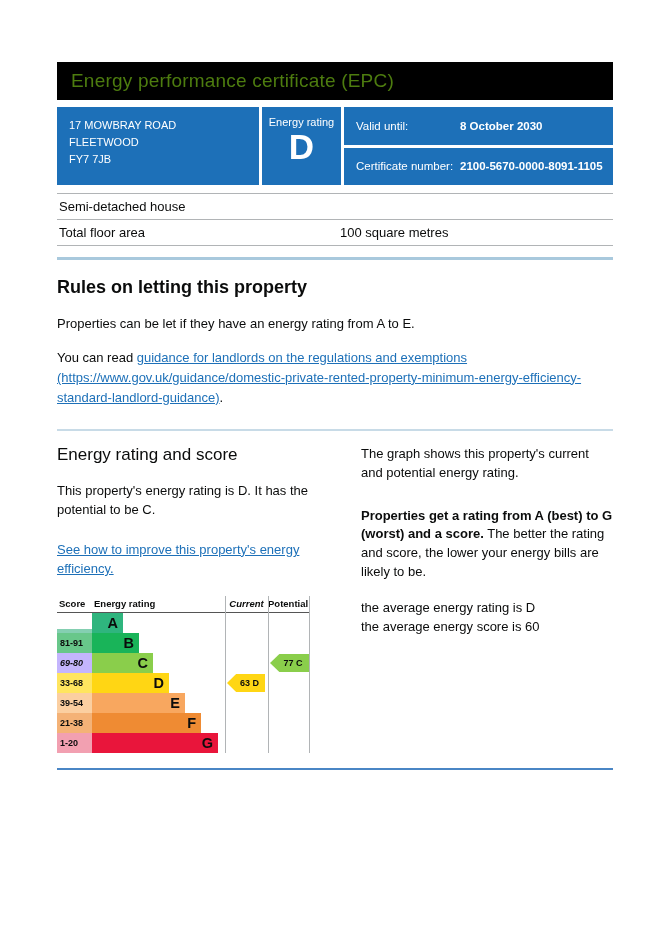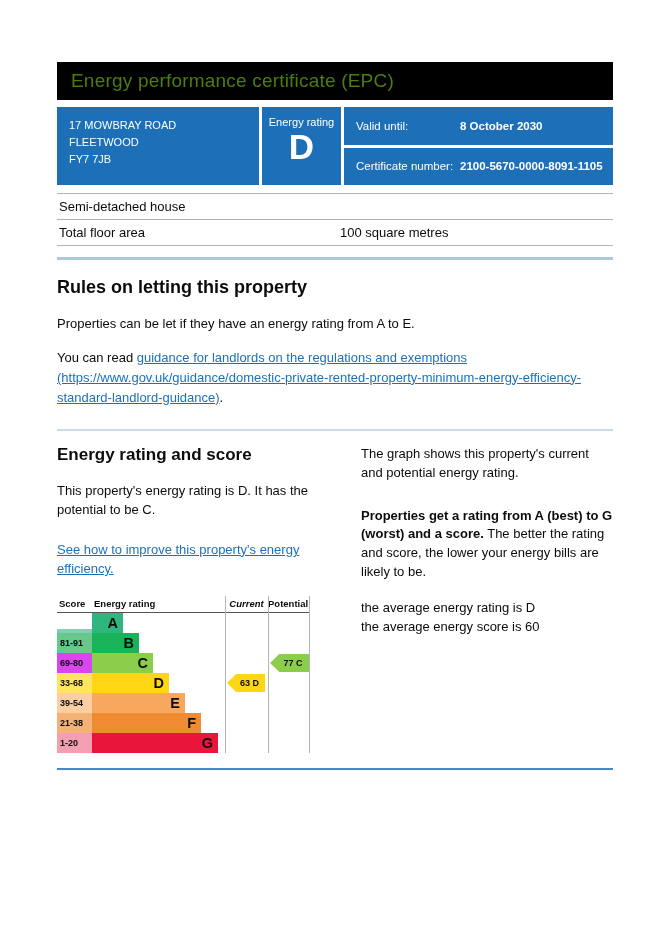--- a/index.html
+++ b/index.html
@@ -56,21 +56,21 @@
   
   .rules-heading { margin-top: 17px; font-size: 18px; font-weight: bold; }
   .para { margin-top: 16px; font-size: 13px; line-height: 1.5; }
   .para-link { margin-top: 14px; font-size: 13px; line-height: 1.55; }
   a.doc-link { color: #1d70b8; text-decoration: underline; cursor: pointer; }
 
   
   .columns { margin-top: 14px; display: flex; gap: 32px; align-items: flex-start; }
   .col-left { width: 272px; flex: 0 0 272px; }
   .col-right { flex: 1; }
-  .section-heading { font-size: 17px; font-weight: bold; }
+  .section-heading { font-size: 17px; font-weight: normal; }
   .col-left .para-link-block { display: block; margin-top: 20px; font-size: 13px; line-height: 1.5; }
   .col-right .rp { font-size: 13px; line-height: 1.45; }
   .col-right .rp + .rp { margin-top: 24px; }
   .col-right .rp.tight { margin-top: 17px; }
 
   
   .epc-chart { position: relative; margin-top: 17px; width: 253px; height: 157px; }
   .epc-header { display: flex; height: 17px; font-size: 9.5px; font-weight: bold; border-bottom: 1px solid #555; }
   .epc-header .h-score { width: 35px; padding: 2px 0 0 2px; }
   .epc-header .h-rating { width: 133px; padding: 2px 0 0 2px; }
@@ -156,21 +156,21 @@
         <div id="epc-bands">
             <div class="epc-band">
               <div class="epc-score-cell" style="background: rgb(132, 207, 177); margin-top: 16px;">92+</div>
               <div class="epc-bar" style="background: rgb(47, 181, 126); width: 31px;">A</div>
             </div>
             <div class="epc-band">
               <div class="epc-score-cell" style="background: rgb(104, 199, 138);">81-91</div>
               <div class="epc-bar" style="background: rgb(25, 180, 89); width: 47px;">B</div>
             </div>
             <div class="epc-band">
-              <div class="epc-score-cell" style="background: #d946ef;">69-80</div>
+              <div class="epc-score-cell" style="background: #c4b5fd; font-style: italic;">69-80</div>
               <div class="epc-bar" style="background: rgb(138, 206, 75); width: 61px;">C</div>
             </div>
             <div class="epc-band">
               <div class="epc-score-cell" style="background: rgb(255, 229, 95);">33-68</div>
               <div class="epc-bar" style="background: rgb(255, 214, 20); width: 77px;">D</div>
             </div>
             <div class="epc-band">
               <div class="epc-score-cell" style="background: rgb(251, 207, 161);">39-54</div>
               <div class="epc-bar" style="background: rgb(248, 167, 95); width: 93px;">E</div>
             </div>

